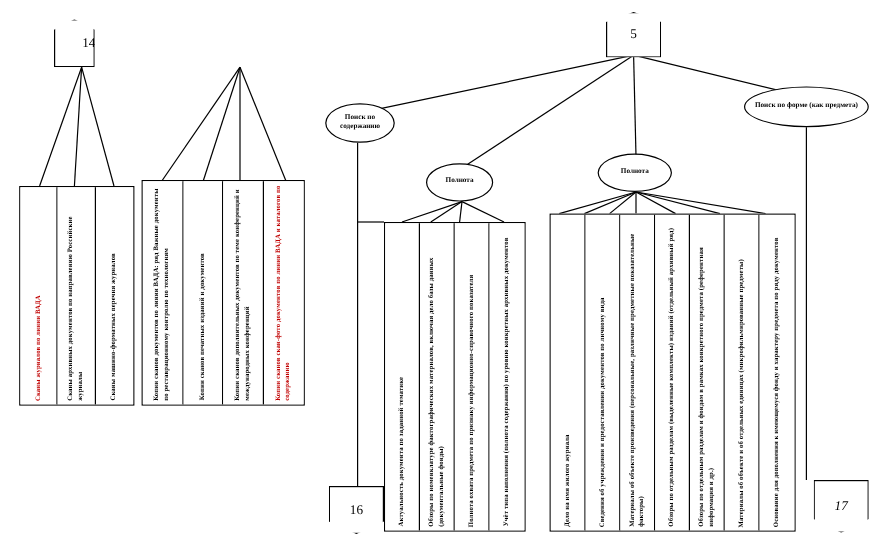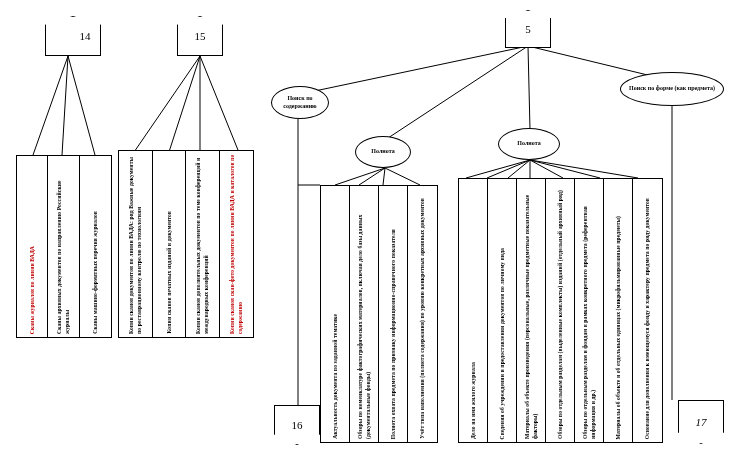--- a/index.html
+++ b/index.html
@@ -140,27 +140,24 @@
     <line x1="530" y1="160" x2="487" y2="178"></line>
     <line x1="530" y1="160" x2="508" y2="178"></line>
     <line x1="530" y1="160" x2="530" y2="178"></line>
     <line x1="530" y1="160" x2="563" y2="178"></line>
     <line x1="530" y1="160" x2="600" y2="178"></line>
     <line x1="530" y1="160" x2="638" y2="178"></line>
 
     <line x1="298" y1="185" x2="320" y2="185"></line>
   </svg>
 
-  <div class="pent" style="left:45px; top:16px; width:56px; height:40px;padding-left:24px;">
+  <div class="pent" style="left:45px; top:16px; width:34px; height:40px;padding-left:24px;">
     <span class="pent-label">14</span>
   </div>
 
-  <div class="pent" style="left:177px; top:16px; width:46px; height:40px;">
-    <span class="pent-label">15</span>
-  </div>
 
   <div class="pent" style="left:505px; top:10px; width:46px; height:38px;">
     <span class="pent-label">5</span>
   </div>
 
   <div class="pent pent-dn" style="left:274px; top:405px; width:46px; height:40px;text-align:center;">
     <span class="pent-label">16</span>
   </div>
 
   <div class="pent pent-dn" style="left:678px; top:400px; width:46px; height:44px;font-style:italic;">

